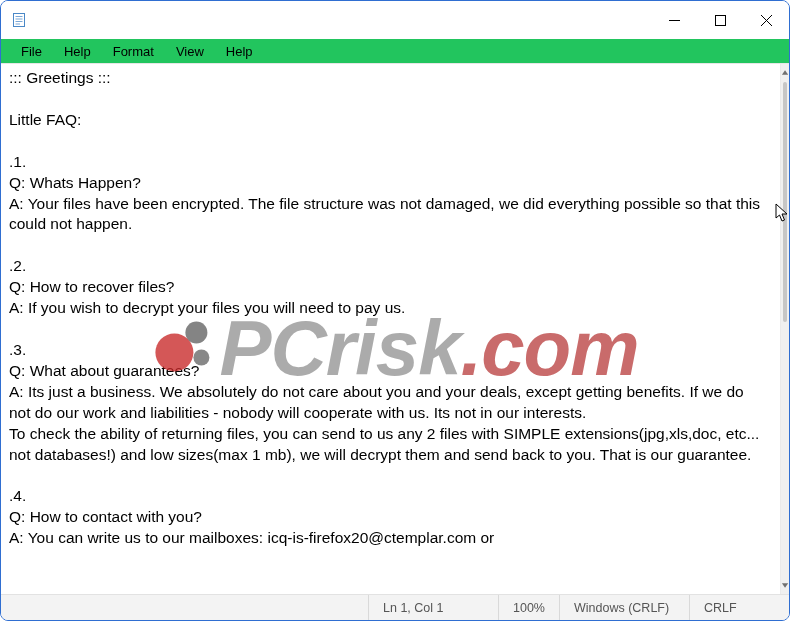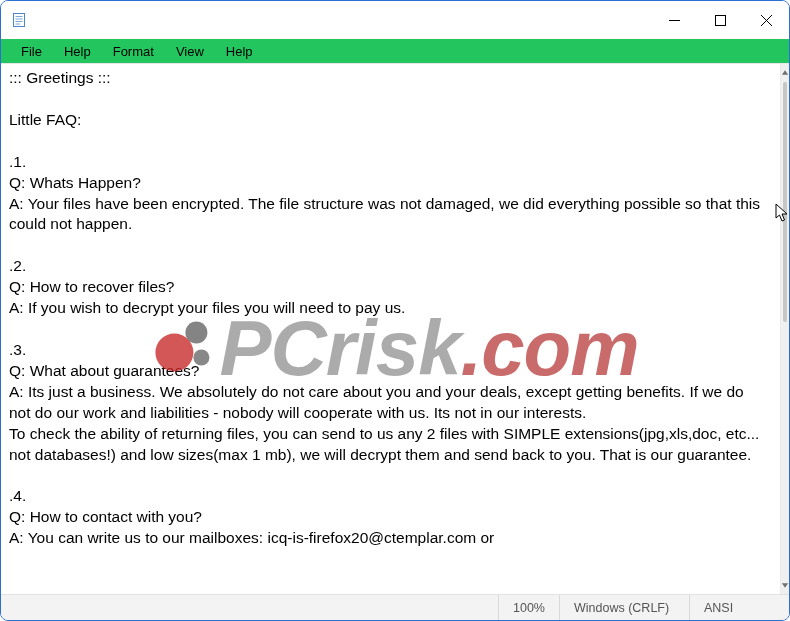--- a/index.html
+++ b/index.html
@@ -187,23 +187,24 @@
       <div class="arrow bottom">
         <svg width="9" height="9" viewBox="0 0 9 9">
             <path d="M4.5 7 L1 2 L8 2 Z" fill="#707070"></path>
           </svg>
       </div>
     </div>
   </div>
 
   <div class="statusbar">
     <div class="status-spacer"></div>
+    <div class="status-cell" style="min-width:130px">Ln 1, Col 1</div>
     <div class="status-cell" style="min-width:60px">100%</div>
     <div class="status-cell" style="min-width:130px">Windows (CRLF)</div>
-    <div class="status-cell" style="min-width:100px">ANSI</div>
+    <div class="status-cell" style="min-width:100px">CRLF</div>
   </div>
 
   <div class="watermark">
     <span class="dots">
       <span class="dot a"></span>
         <span class="dot b"></span>
         <span class="dot c"></span>
     </span>
     <span>PCrisk</span>
       <span class="com">.com</span>

